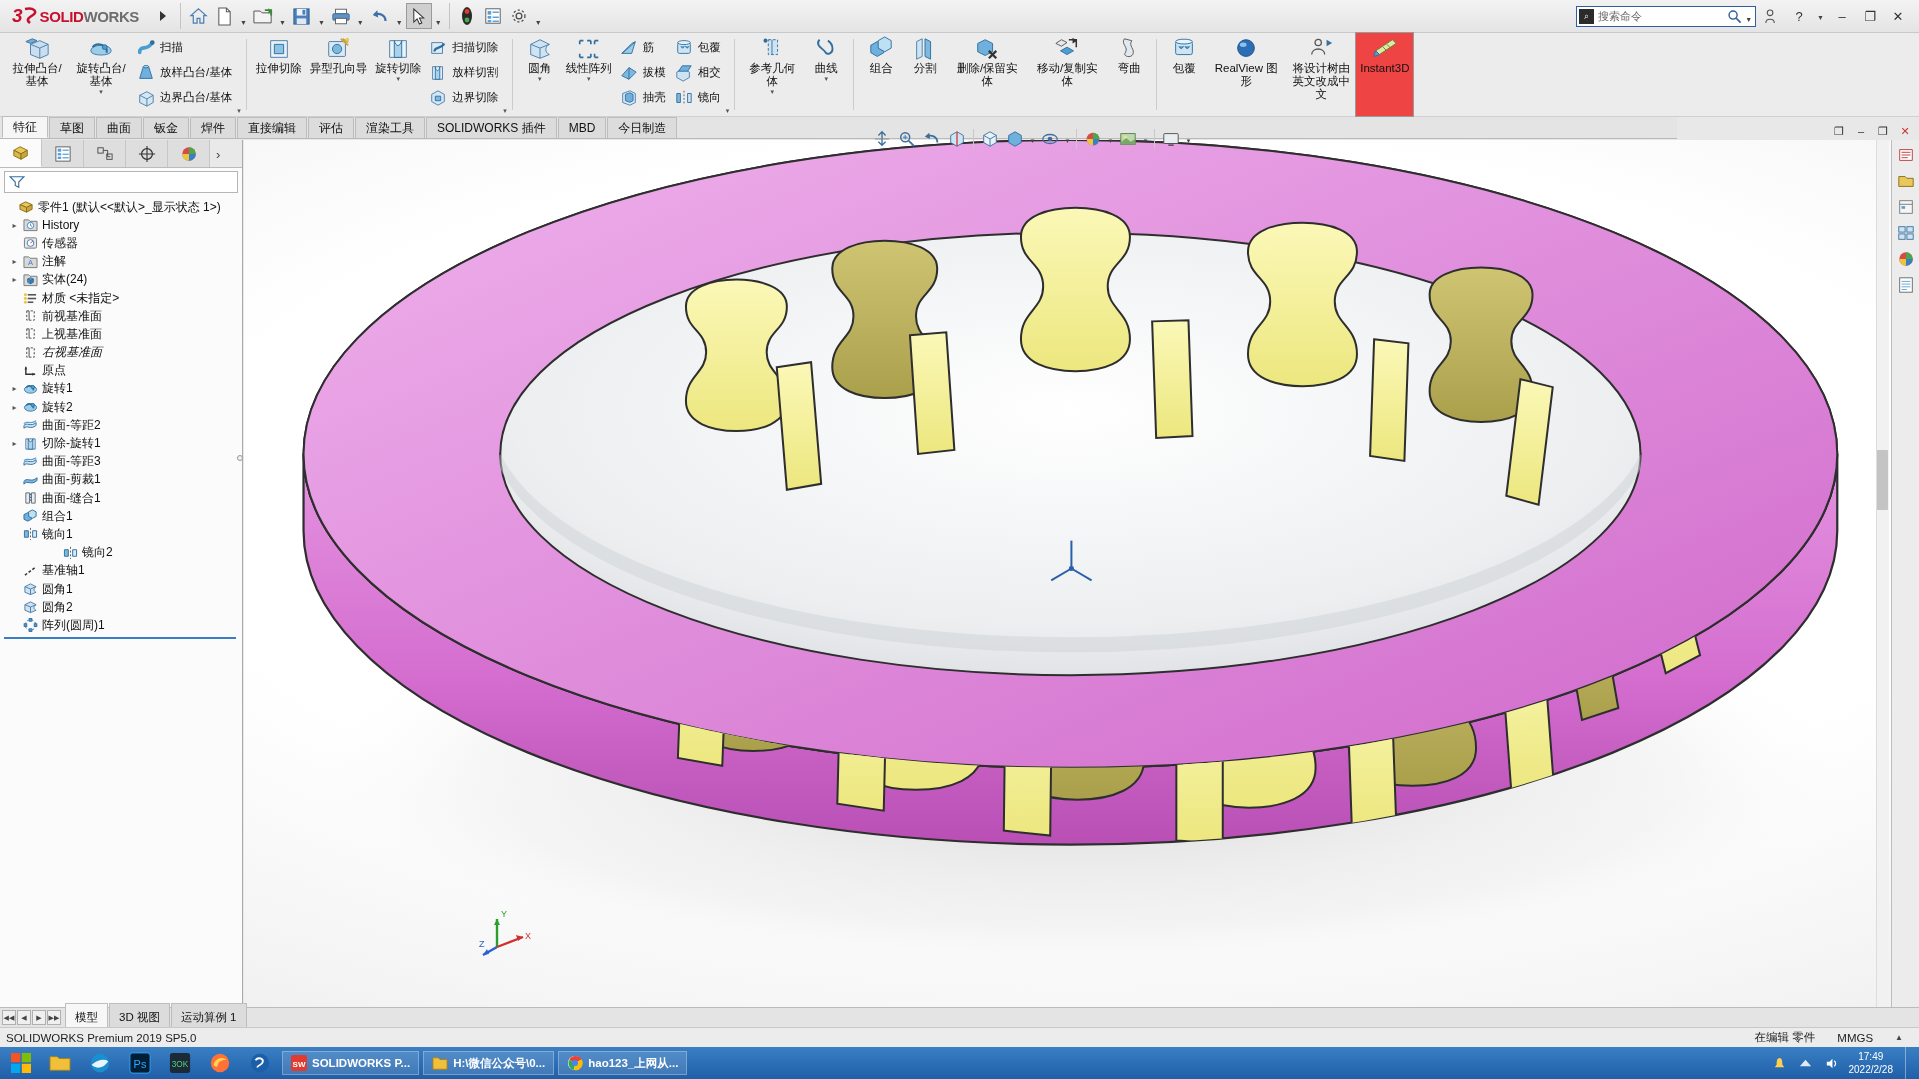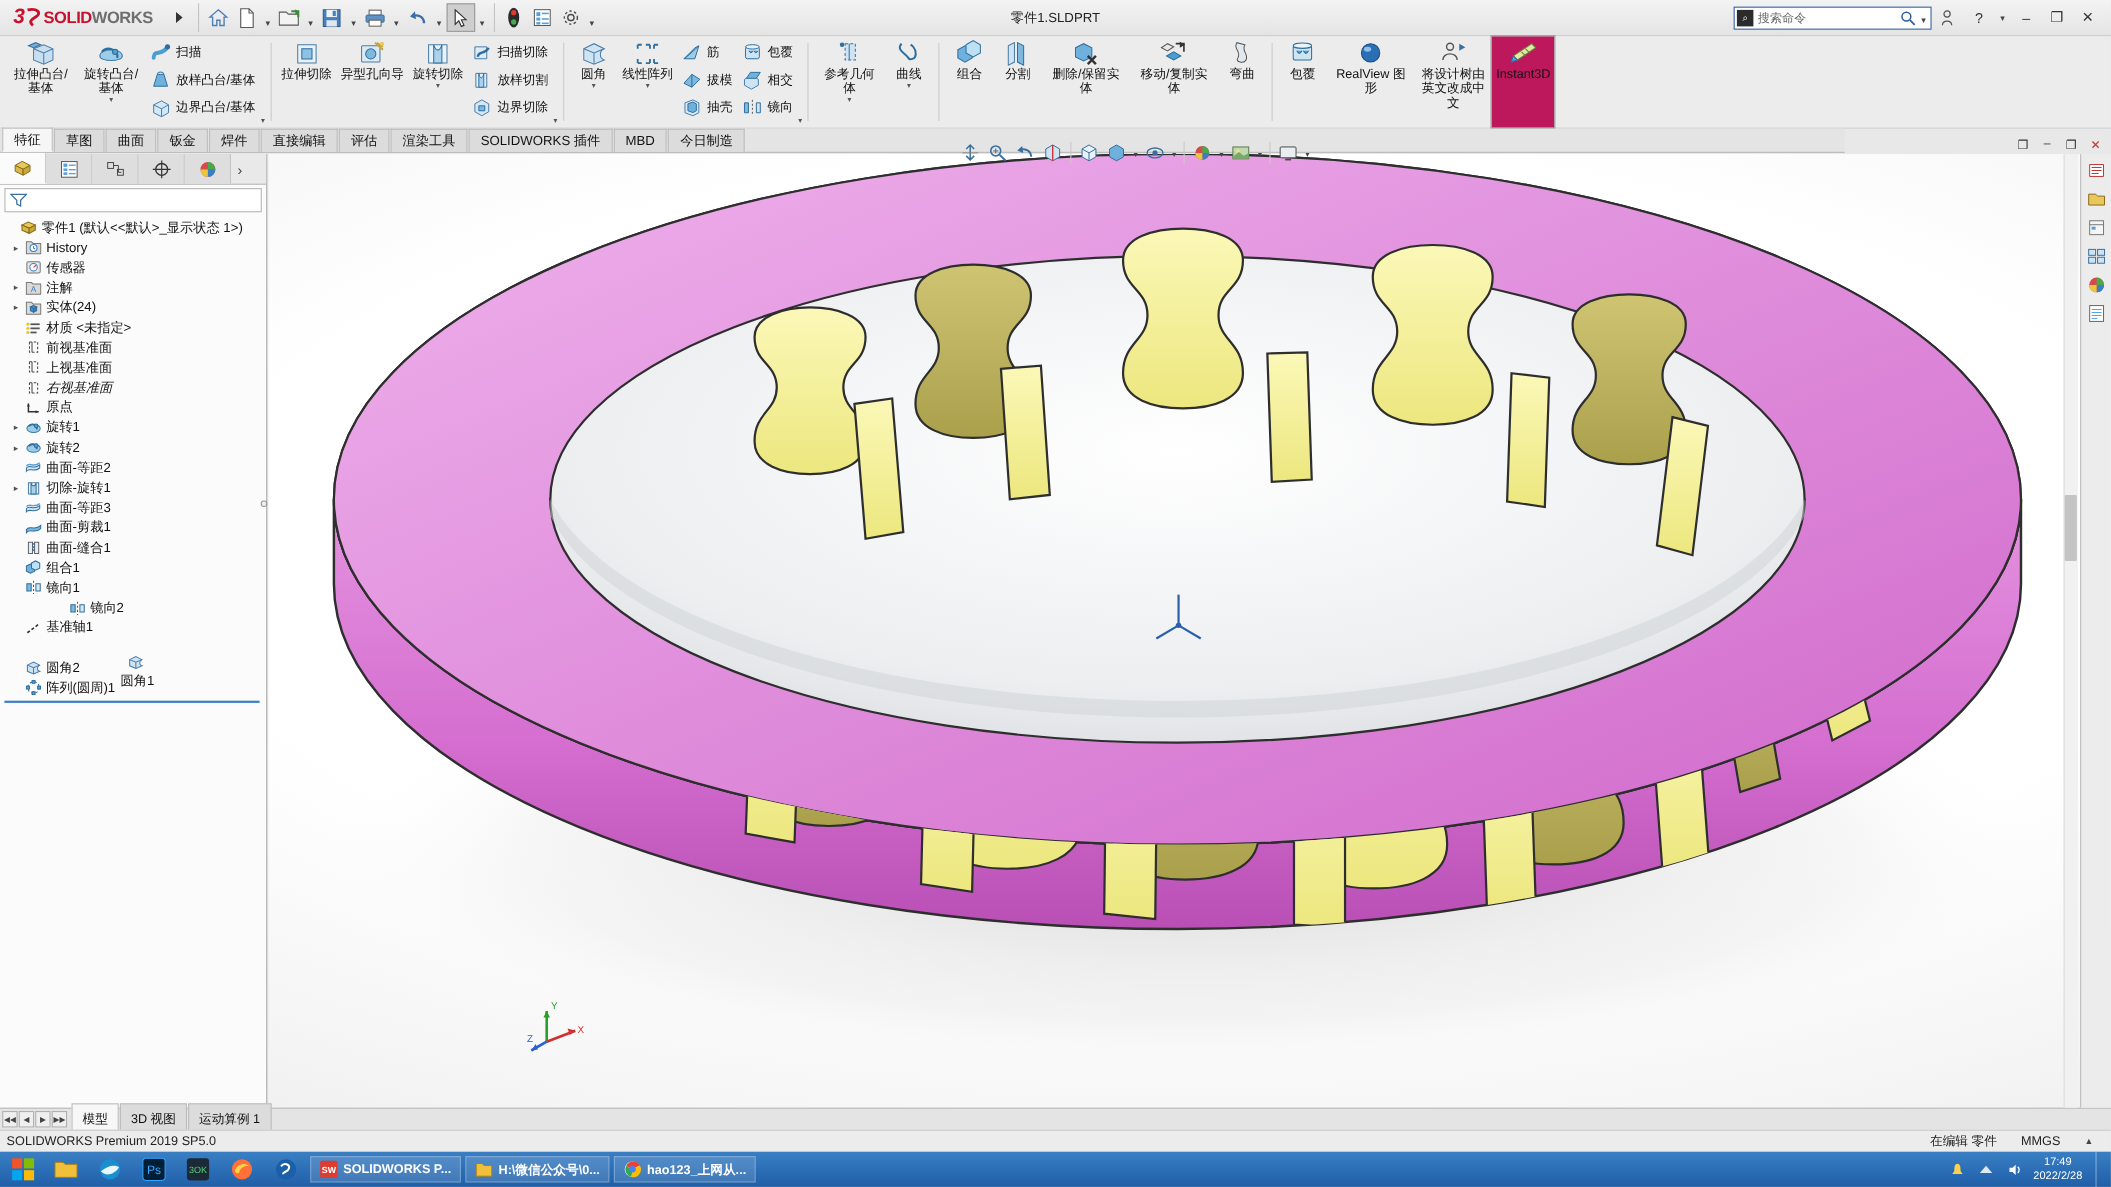--- a/index.html
+++ b/index.html
@@ -52,21 +52,21 @@
     position:absolute; left:0; top:33px; width:1919px; height:84px;
     background:#ececec; border-bottom:1px solid #d0d0d0;
     display:flex; align-items:stretch; padding-left:2px;
   }
   .rgroup { display:flex; align-items:stretch; padding:0 3px; }
   .rsep { width:1px; background:#cccccc; margin:6px 2px; }
   .rbtn {
     display:flex; flex-direction:column; align-items:center; justify-content:flex-start;
     padding:3px 4px 0; cursor:default; min-width:44px;
   }
-  .rbtn.active { background:#be185d; outline:1px solid #9a9a9a;align-items:center; }
+  .rbtn.active { background:#ef4444; outline:1px solid #9a9a9a;align-items:center; }
   .rbtn .lbl { font-size:11.5px; line-height:13px; text-align:center; color:#111; max-width:56px; }
   .rbtn .lbl.wide { max-width:72px; }
   .rstack { display:flex; flex-direction:column; justify-content:flex-start; padding-top:2px;}
   .rsmall {
     display:flex; align-items:center; gap:4px; padding:2px 5px 2px 3px; cursor:default;
     height:25px;
   }
   .rsmall .lbl { font-size:11.5px; white-space:nowrap; }
   .dropcaret { font-size:7px; color:#555; text-align:center; line-height:8px; height:9px;}
 
@@ -285,21 +285,20 @@
     <div class="tb-btn">
       <svg class="ic" width="18" height="18" viewBox="0 0 20 20">
           <g fill="none" stroke="#4a4a4a" stroke-width="1.4">
             <circle cx="10" cy="10" r="3.2"></circle>
             <circle cx="10" cy="10" r="6.6" stroke-dasharray="2.4 2.4"></circle>
           </g>
         </svg>
     </div>
     <div class="tb-caret">▼</div>
 
-    <div class="title-center">零件1.SLDPRT</div>
 
     <div class="title-right">
       <div class="searchbox">
         <div class="sicon">⌕</div>
         <div class="stext">搜索命令</div>
         <svg class="ic" width="15" height="15" viewBox="0 0 16 16">
             <circle cx="6.5" cy="6.5" r="4.3" fill="none" stroke="#2f5f9e" stroke-width="1.5"></circle>
             <path d="M10 10 L14.5 14.5" stroke="#2f5f9e" stroke-width="1.7"></path>
           </svg>
         <span class="tb-caret" style="margin-bottom:3px;">▼</span>
@@ -969,21 +968,21 @@
         </div>
         <div class="trow" style="padding-left: 8px;">
           <span class="arrow empty">▸</span>
           <span class="tico">
             <svg width="15" height="14" viewBox="0 0 16 15">
               <path d="M2 12 L14 3" stroke="#333" stroke-width="1.6" stroke-dasharray="3 2"></path>
             </svg>
           </span>
           <span class="tlbl">基准轴1</span>
         </div>
-        <div class="trow" style="padding-left: 8px; flex-direction: column;">
+        <div class="trow" style="padding-left: 8px;">
           <span class="arrow empty">▸</span>
           <span class="tico">
             <svg width="15" height="14" viewBox="0 0 16 15">
               <path d="M2 5 L8 2 L14 5 C11 6.5,11 10,14 11 L8 13.5 L2 11 Z" fill="#cfe4f3" stroke="#4a7ca8"></path>
               <path d="M2 5 L8 7.5 L14 5 M8 7.5 L8 13.5" fill="none" stroke="#4a7ca8"></path>
             </svg>
           </span>
           <span class="tlbl">圆角1</span>
         </div>
         <div class="trow" style="padding-left: 8px;">

